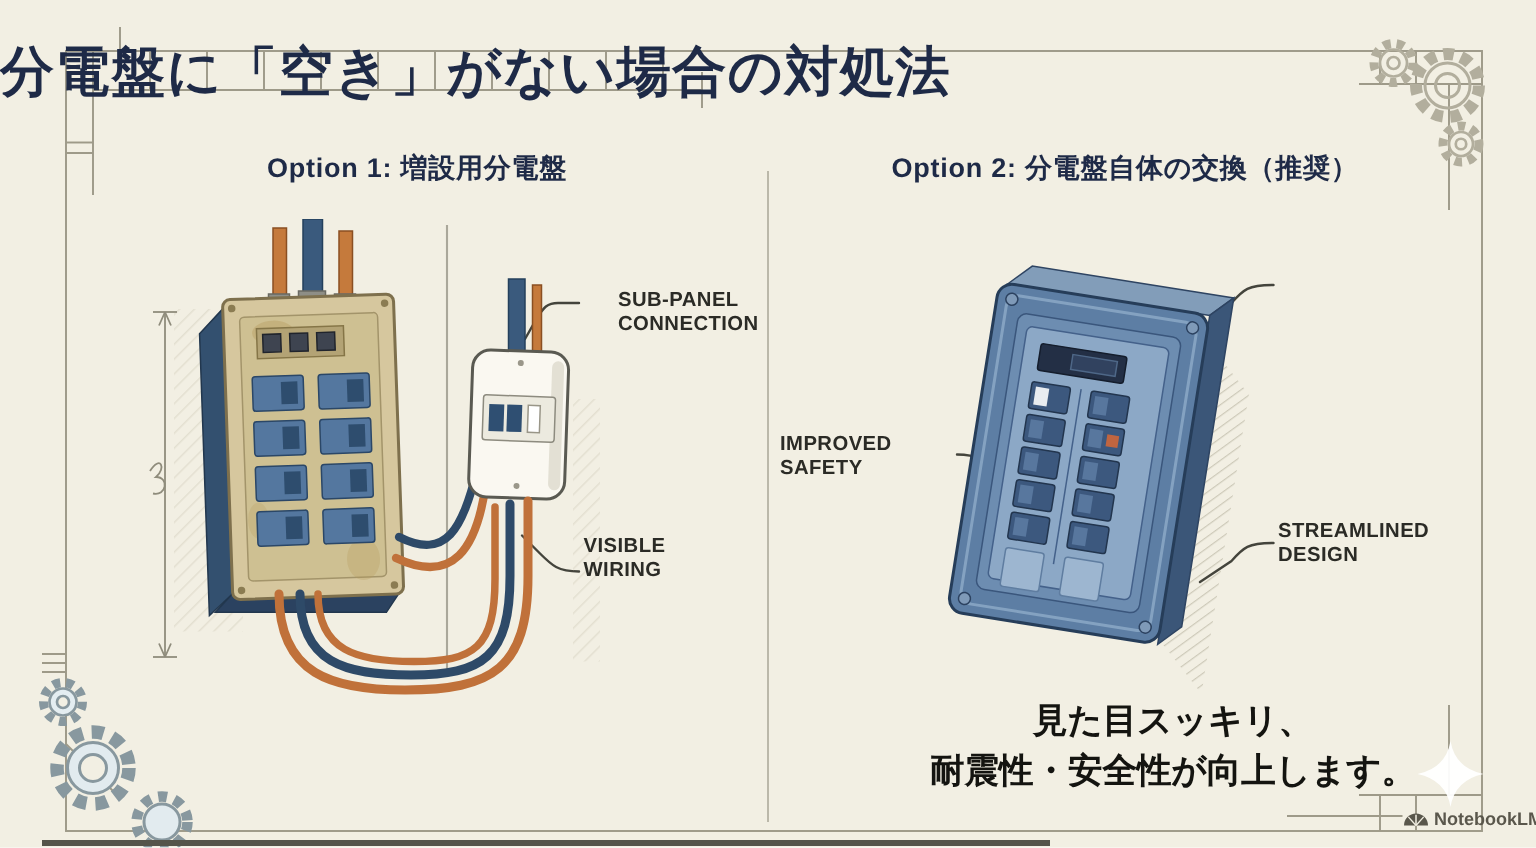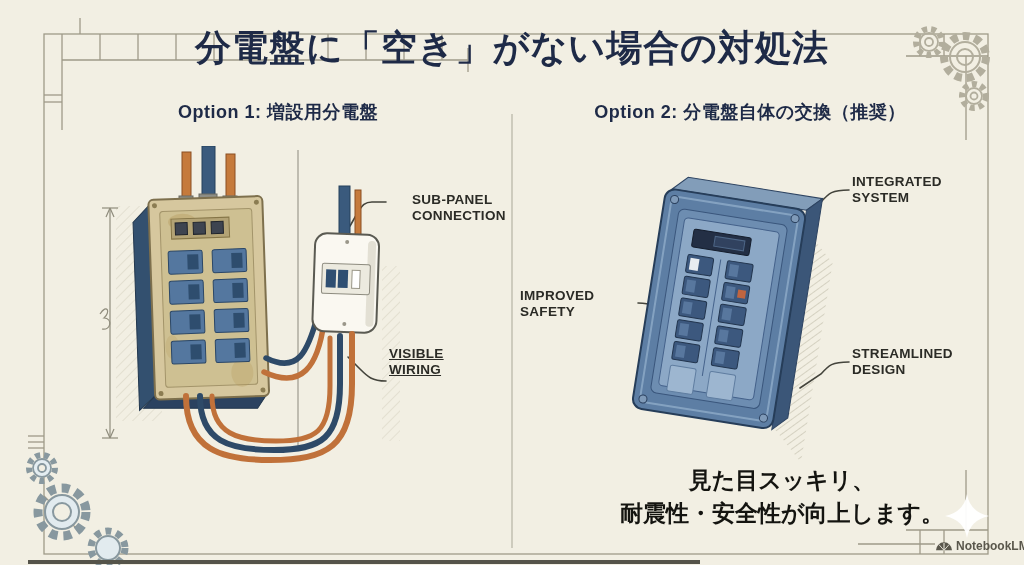--- a/index.html
+++ b/index.html
@@ -3,21 +3,21 @@
 <meta charset="utf-8">
 <style>
   * { margin:0; padding:0; box-sizing:border-box; }
   html,body { width:1024px; height:565px; }
   body { font-family:"Liberation Sans","DejaVu Sans",sans-serif; }
   #canvas {
     position:relative; width:1024px; height:565px; overflow:hidden;
     background:var(--background,#f2efe3);
   }
   .title {
-    position:absolute; top:24px; left:0; width:100%; text-align:center;
+    position:absolute; top:24px; left:0; width:100%; text-align:left;
     font-size:36px; font-weight:bold; color:var(--title-navy,#1e2a47);
     letter-spacing:1px;
   }
   .option-heading {
     position:absolute; top:100px; text-align:center;
     font-size:18px; font-weight:bold; color:var(--title-navy,#1e2a47);
     letter-spacing:.5px;
   }
   .option-heading.left  { left:44px;  width:468px; }
   .option-heading.right { left:512px; width:476px; }
@@ -261,27 +261,23 @@
         <circle cx="50" cy="262" r="4" fill="#7f9ab8" stroke="#2c4260"></circle>
         <circle cx="172" cy="262" r="4" fill="#7f9ab8" stroke="#2c4260"></circle>
       </g>
     </g>
   </svg>
 
   <div class="label" style="left:412px; top:192px;">
     <span>SUB-PANEL</span>
     <span>CONNECTION</span>
   </div>
-  <div class="label" style="left:389px; top:346px;text-decoration:underline;">
+  <div class="label" style="left:389px; top:356px;">
     <span>VISIBLE</span>
     <span>WIRING</span>
-  </div>
-  <div class="label" style="left:852px; top:174px;">
-    <span>INTEGRATED</span>
-    <span>SYSTEM</span>
   </div>
   <div class="label align-right" style="left:520px; top:288px; width:116px;">
     <span>IMPROVED</span>
     <span>SAFETY</span>
   </div>
   <div class="label" style="left:852px; top:346px;">
     <span>STREAMLINED</span>
     <span>DESIGN</span>
   </div>
 

